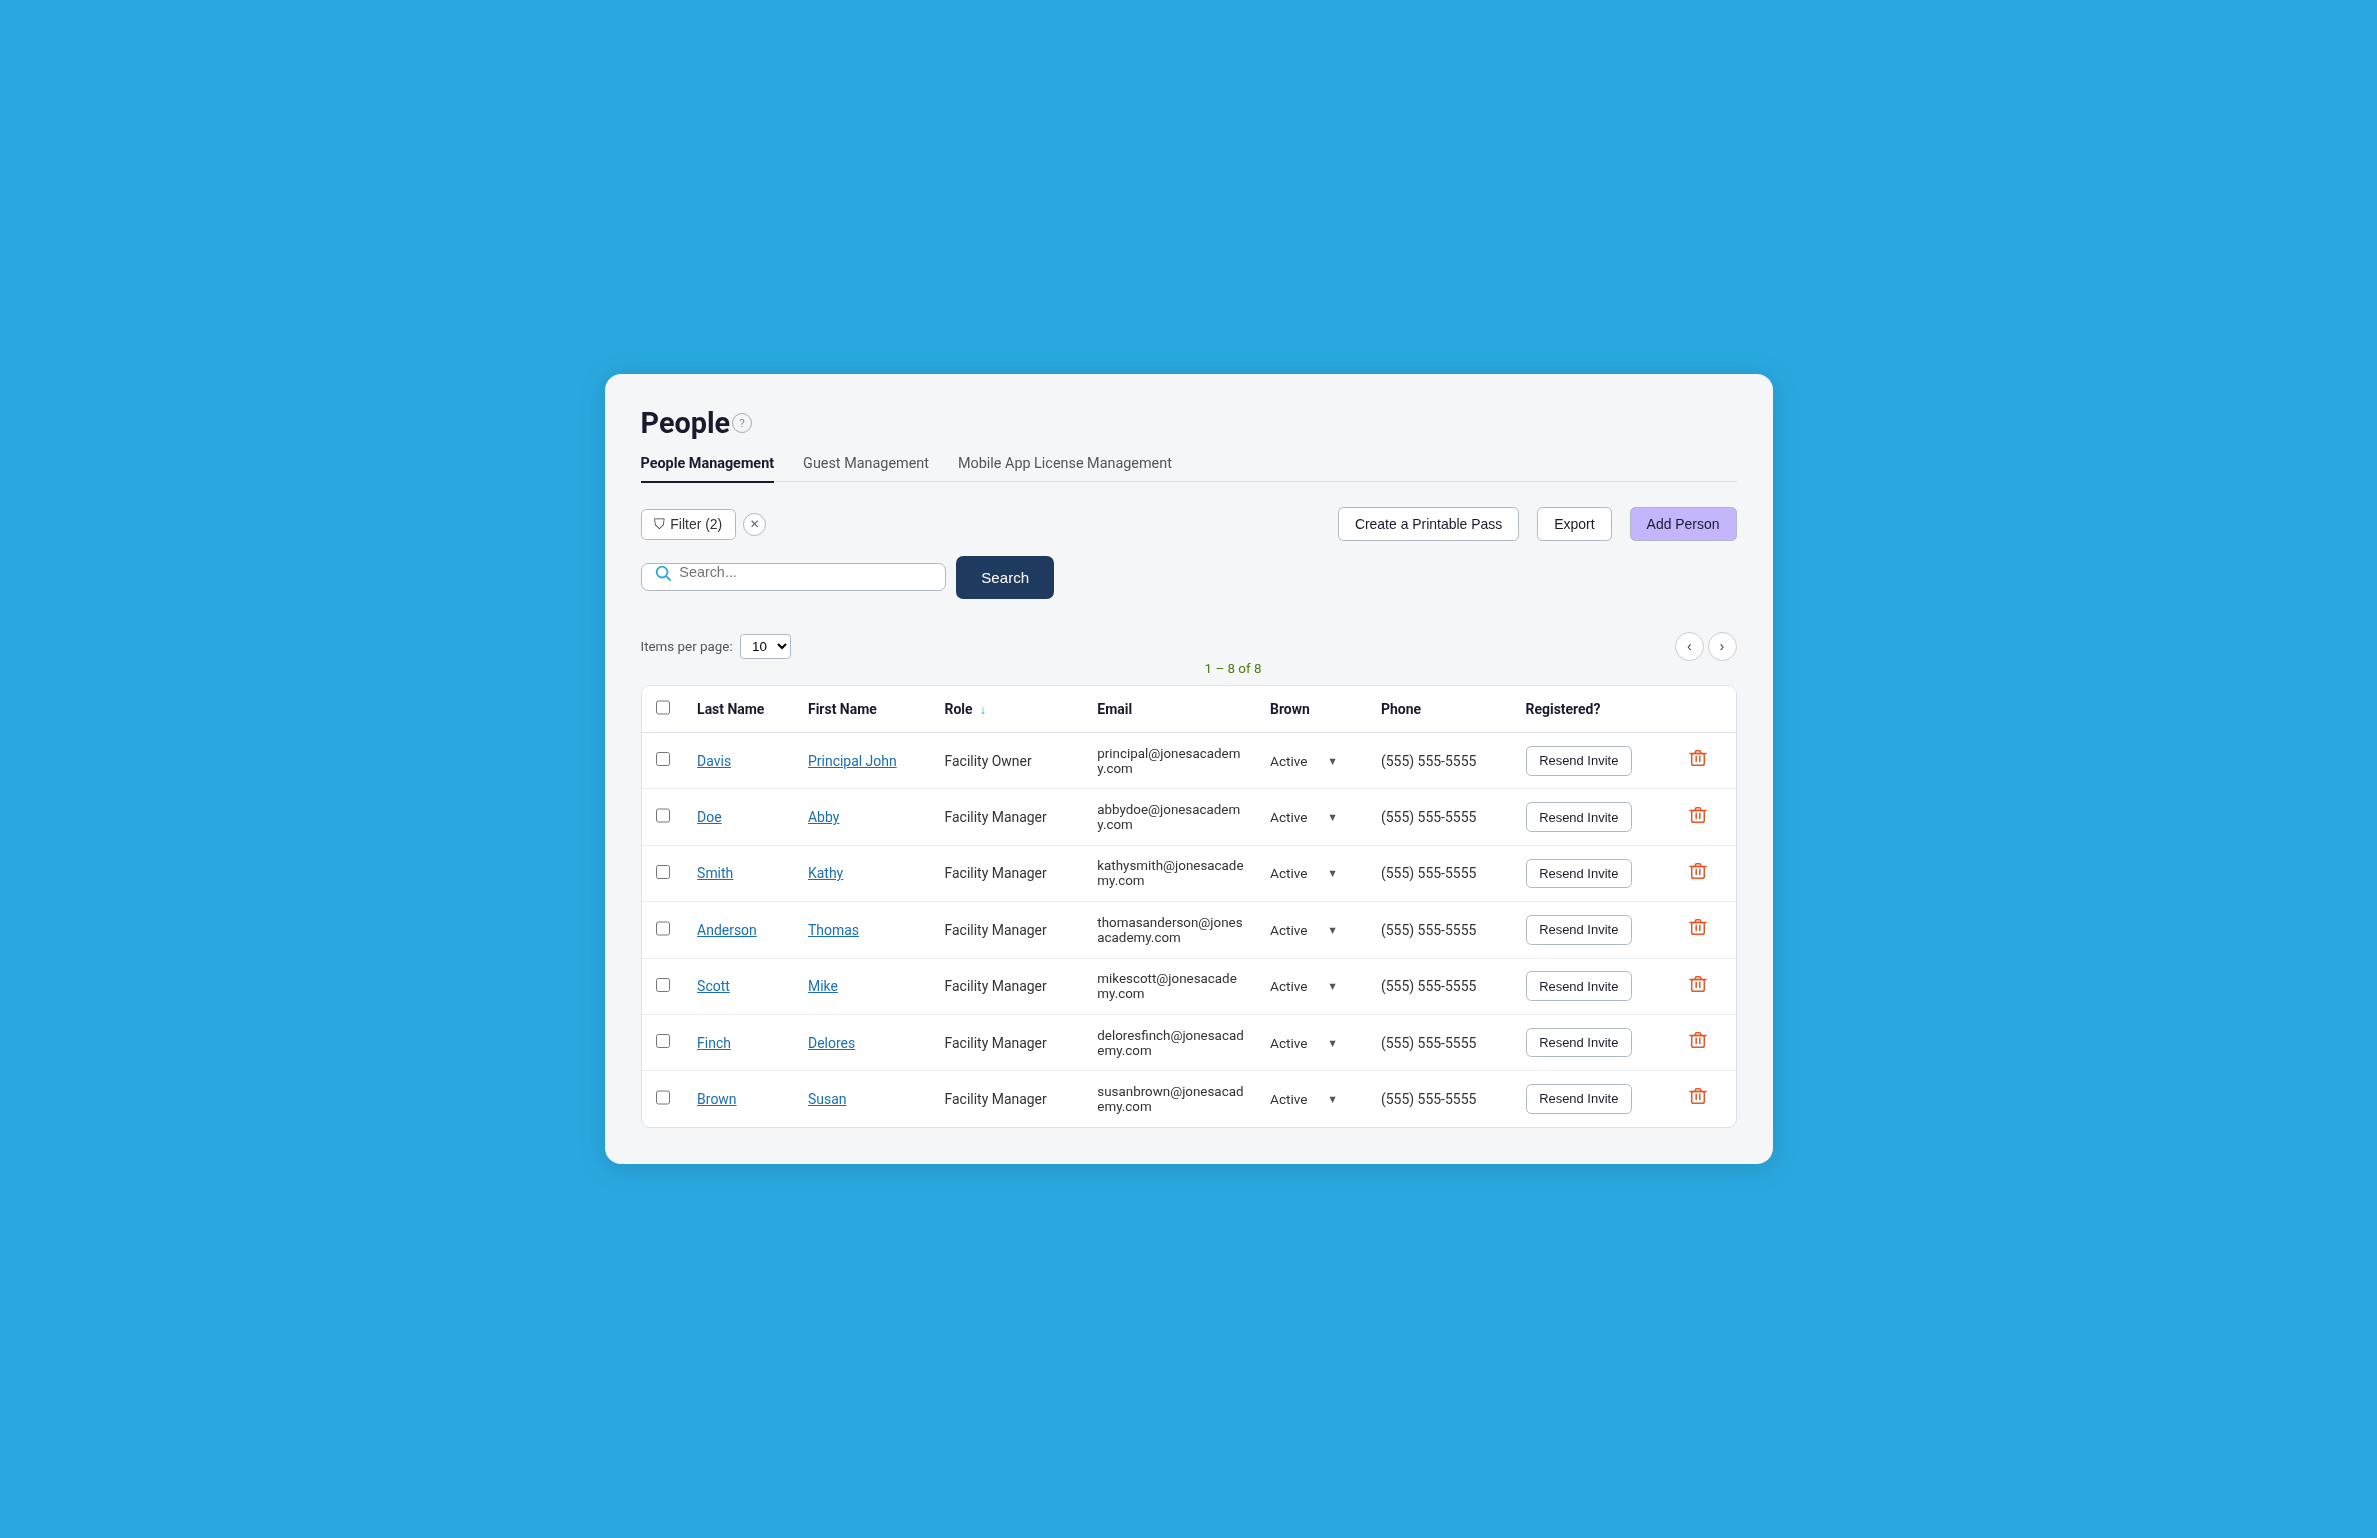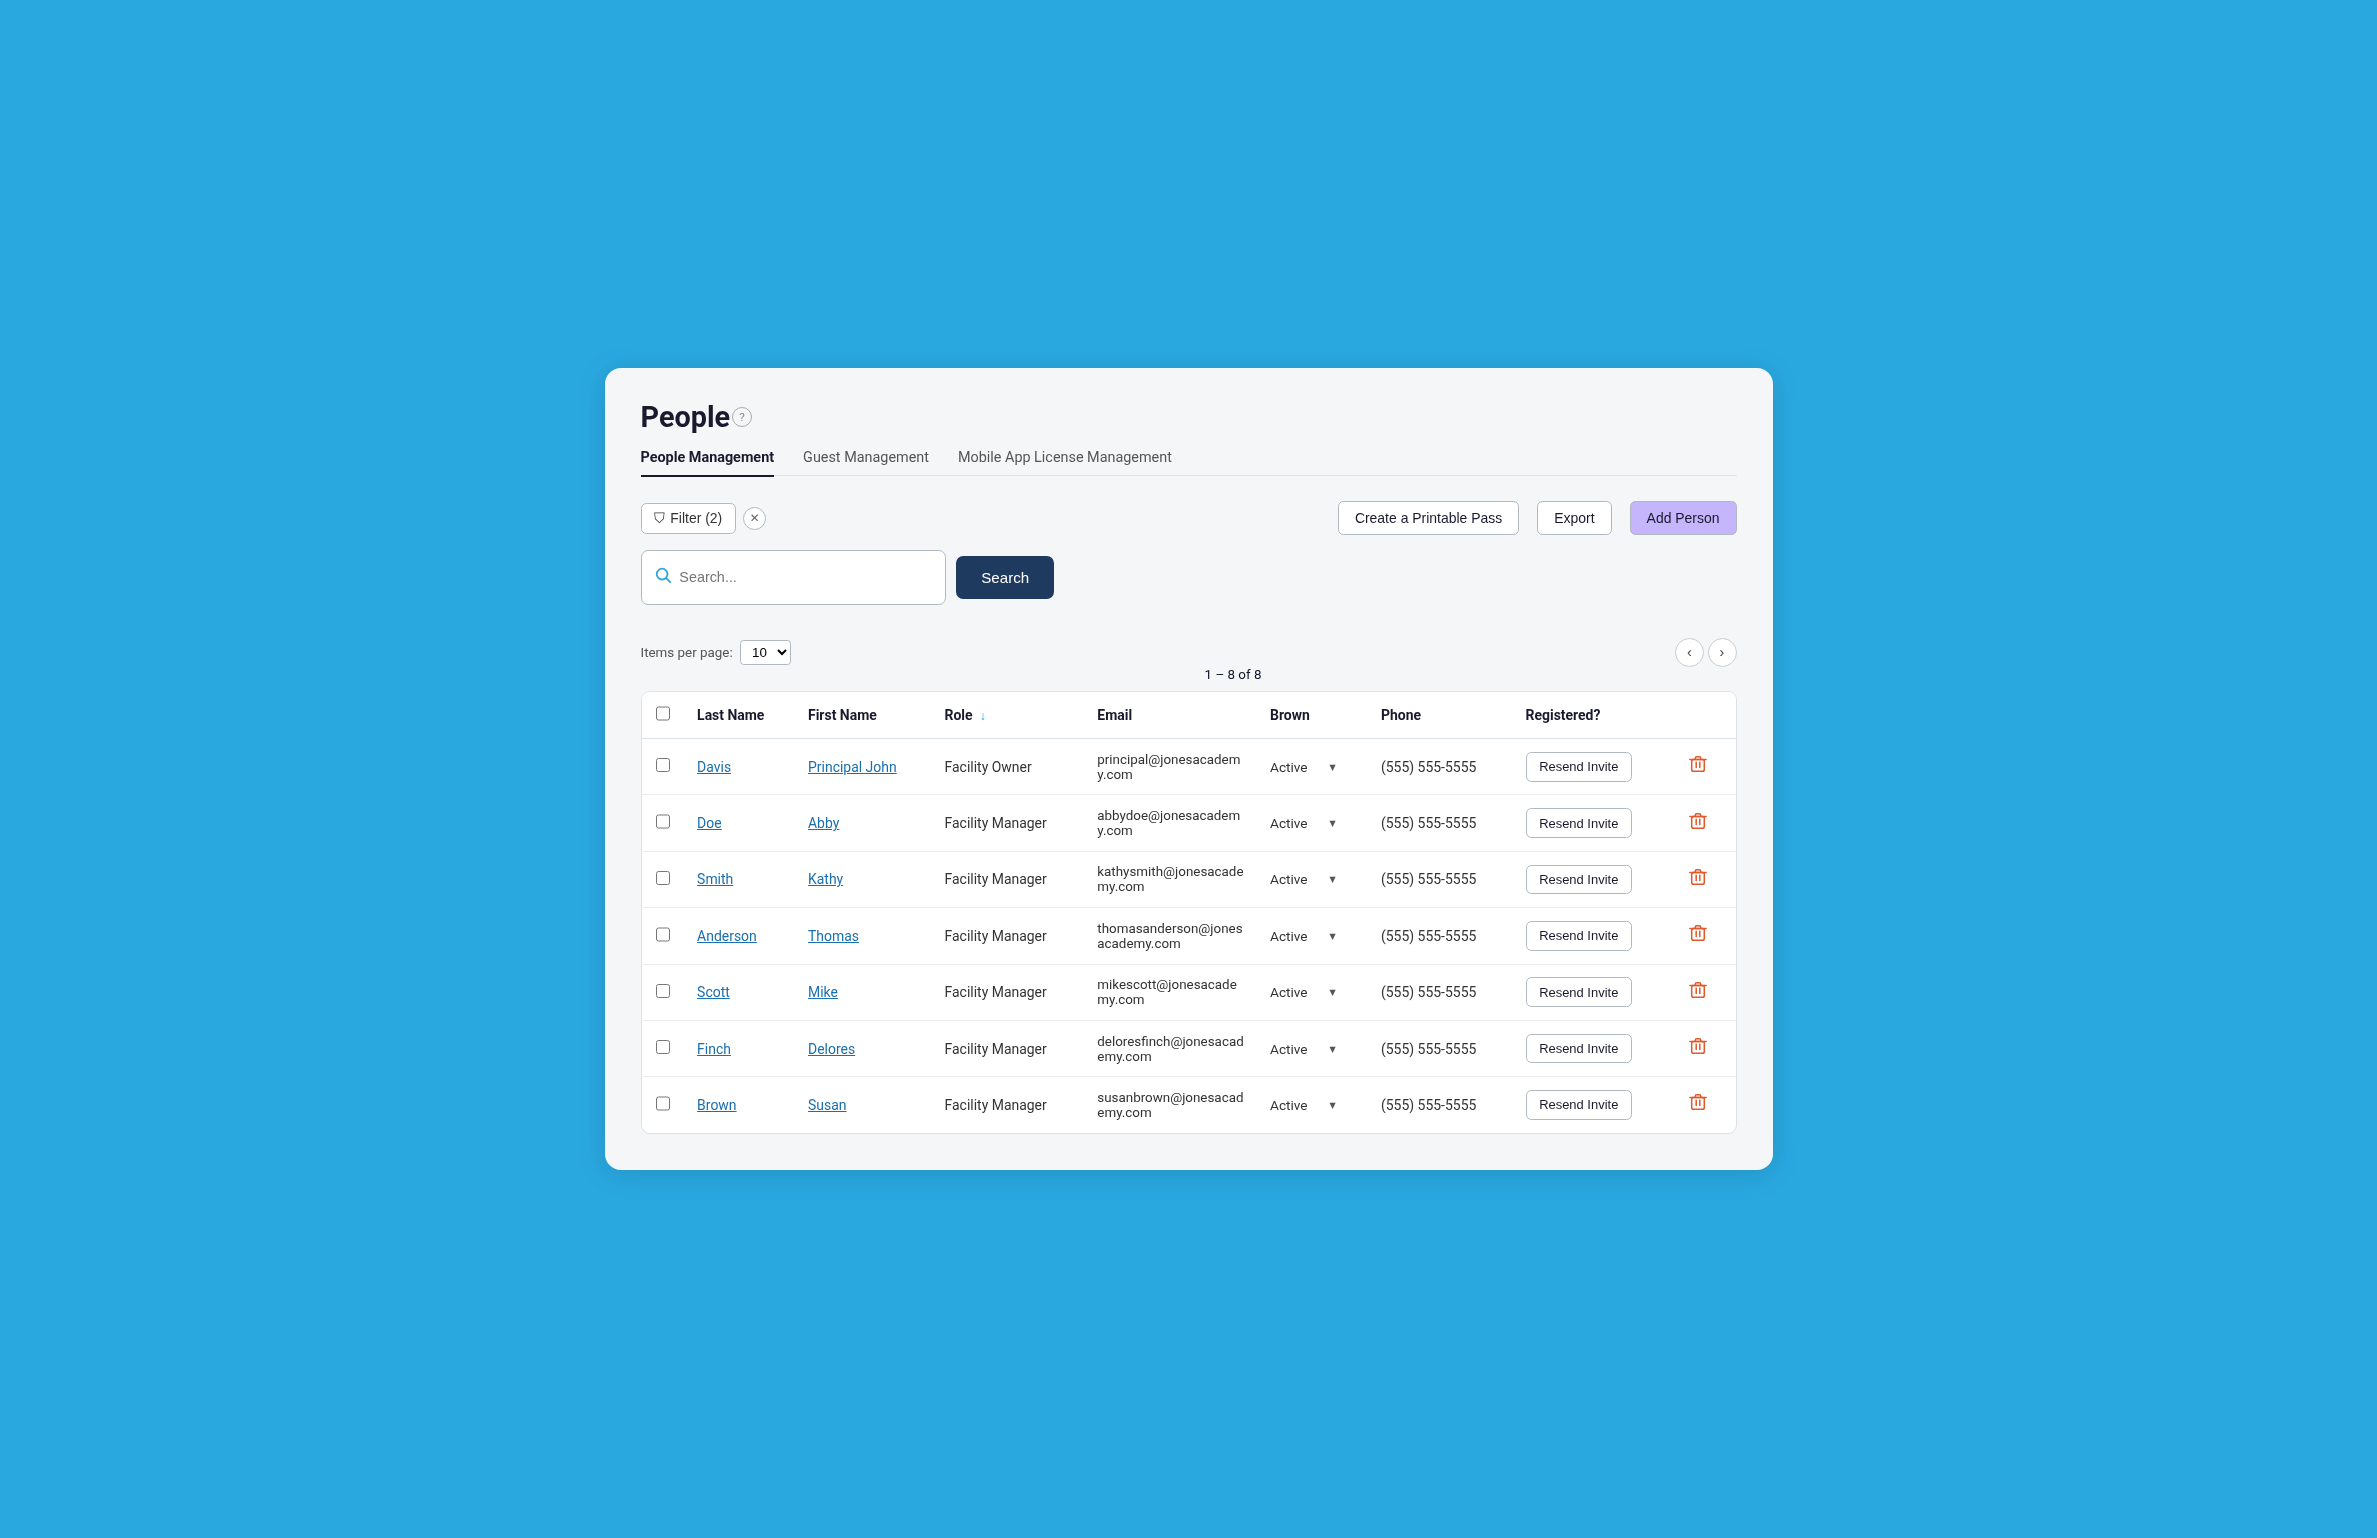--- a/index.html
+++ b/index.html
@@ -116,27 +116,27 @@
       white-space: nowrap;
     }
     .search-row {
       display: flex;
       align-items: center;
       gap: 10.8px;
       margin-bottom: 18px;
     }
     .search-input-wrap {
       display: flex;
-      align-items: center;
+      align-items: flex-start;
       border: 1.3px solid #b0b8c1;
       border-radius: 7.2px;
       background: #fff;
       padding: 0 12.6px;
       width: 305px;
-      height: 55px;
+      height: 28px;
     }
     .search-input-wrap .search-icon-svg {
       color: #29a8e0;
       margin-right: 7.2px;
       font-size: 1.2rem;
       flex-shrink: 0;
     }
     .search-input-wrap input {
       border: none;
       outline: none;
@@ -173,21 +173,21 @@
     .items-per-page select {
       border: 0.9px solid #b0b8c1;
       border-radius: 3.6px;
       padding: 2.7px 7.2px;
       font-size: 0.93rem;
       background: #fff;
       cursor: pointer;
     }
     .page-count {
       font-size: 0.93rem;
-      color: #0f172a;
+      color: #4d7c0f;
       margin-top: 44px;
     }
     .page-nav {
       display: flex;
       gap: 3.6px;
     }
     .page-nav-btn {
       border: 0.9px solid #ccc;
       background: #fff;
       border-radius: 50%;

